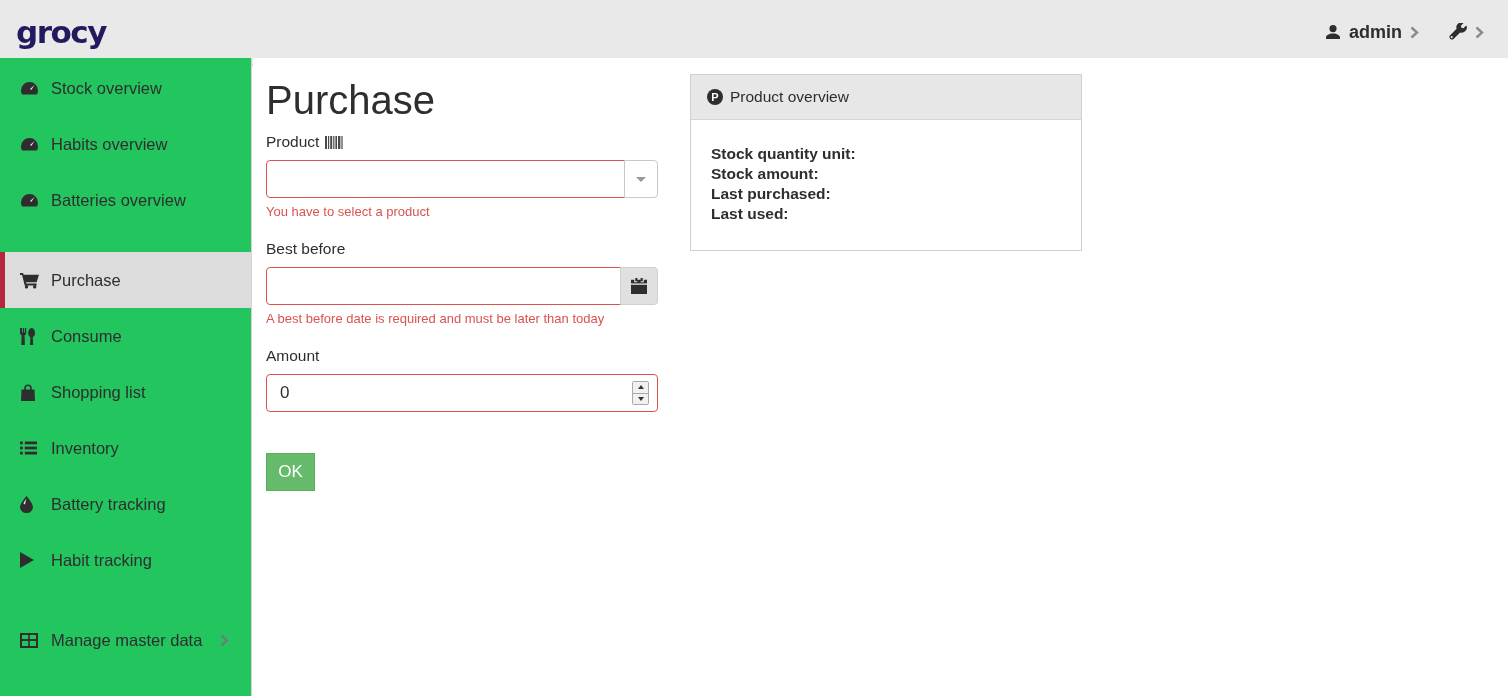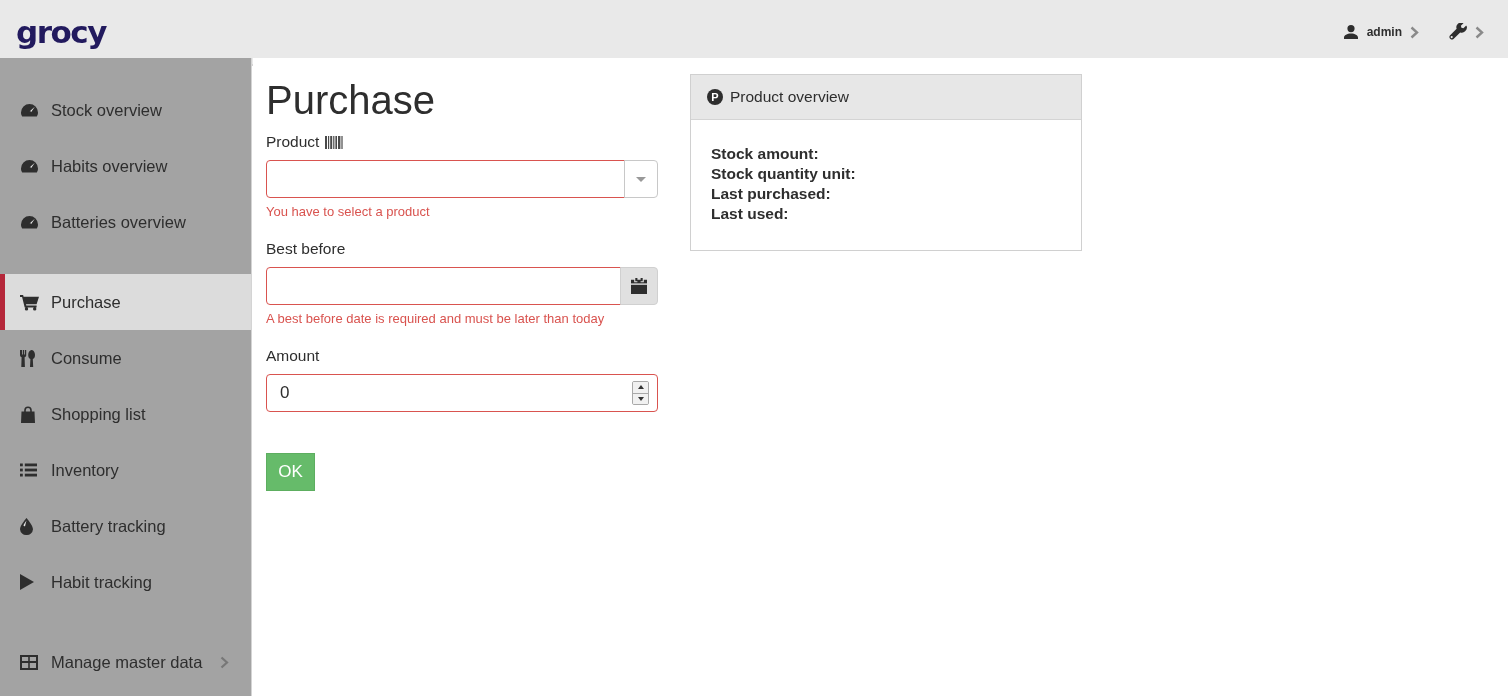--- a/index.html
+++ b/index.html
@@ -19,29 +19,29 @@
     display: flex; align-items: center;
     padding: 0 24px 0 16px;
   }
   .logo {
     font-size: 31px; font-weight: bold; color: #221a5e;
     letter-spacing: -1.5px; cursor: pointer;
     font-family: "DejaVu Sans", sans-serif;
   }
   .navbar-right { margin-left: auto; display: flex; align-items: center; gap: 30px; }
   .nav-drop { display: flex; align-items: center; gap: 8px; cursor: pointer; }
-  .nav-drop .who { font-size: 12px; font-weight: 600; color: #2e2e2e; }
+  .nav-drop .who { font-size: 18px; font-weight: 600; color: #2e2e2e; }
   .chev { color: #8a8a8a; display: inline-flex; }
   .icon { display: inline-flex; align-items: center; justify-content: center; color: #2e2e2e; }
 
   
   .sidebar {
     position: absolute; top: 58px; left: 0; bottom: 0; width: 252px;
-    background: #a3a3a3; border-right: 1px solid #d4d4d4;
-    padding-top: 24px;
+    background: #22c55e; border-right: 1px solid #d4d4d4;
+    padding-top: 2px;
   }
   .nav-item {
     height: 56px; display: flex; align-items: center;
     padding-left: 20px; gap: 9px;
     font-size: 16.5px; color: #2e2e2e; cursor: pointer;
   }
   .nav-item .icon { width: 22px; justify-content: flex-start; }
   .nav-item.active {
     background: #dcdcdc;
     border-left: 5px solid #b5273a;
@@ -322,18 +322,18 @@
     <button class="ok-btn">OK</button>
   </div>
 </div>
 
 <div class="card">
   <div class="card-header">
     <span class="p-circle">P</span>
     <span>Product overview</span>
   </div>
   <div class="card-body">
+    <div class="ov-row">Stock quantity unit:</div>
     <div class="ov-row">Stock amount:</div>
-    <div class="ov-row">Stock quantity unit:</div>
     <div class="ov-row">Last purchased:</div>
     <div class="ov-row">Last used:</div>
   </div>
 </div>
 
 </body></html>

